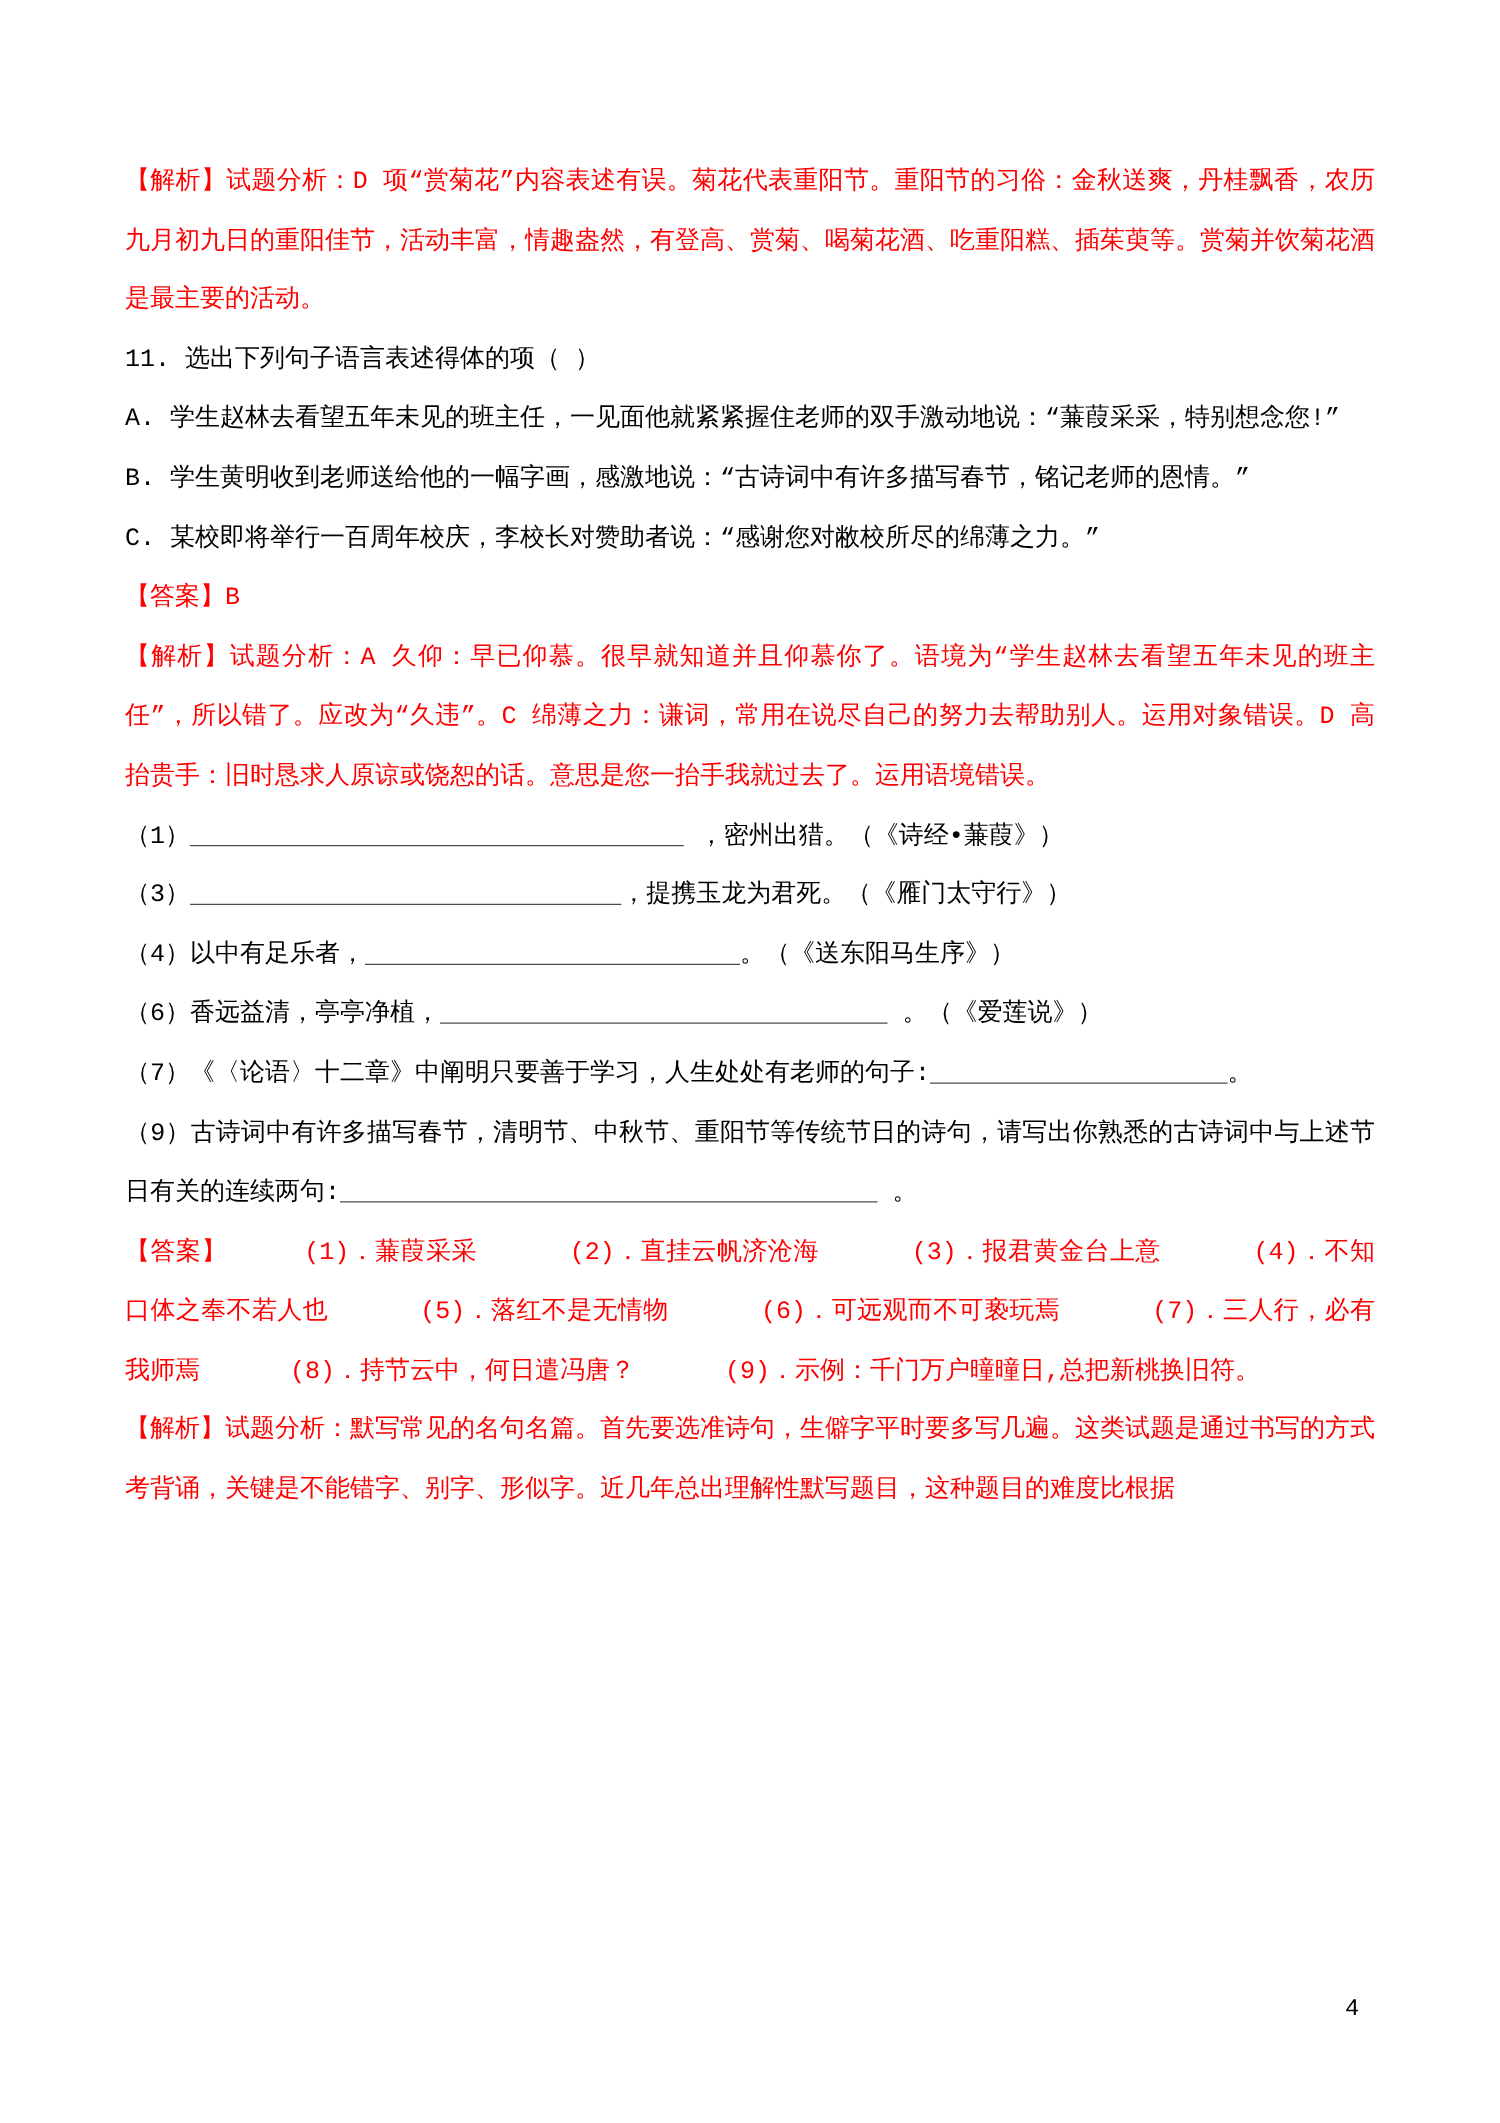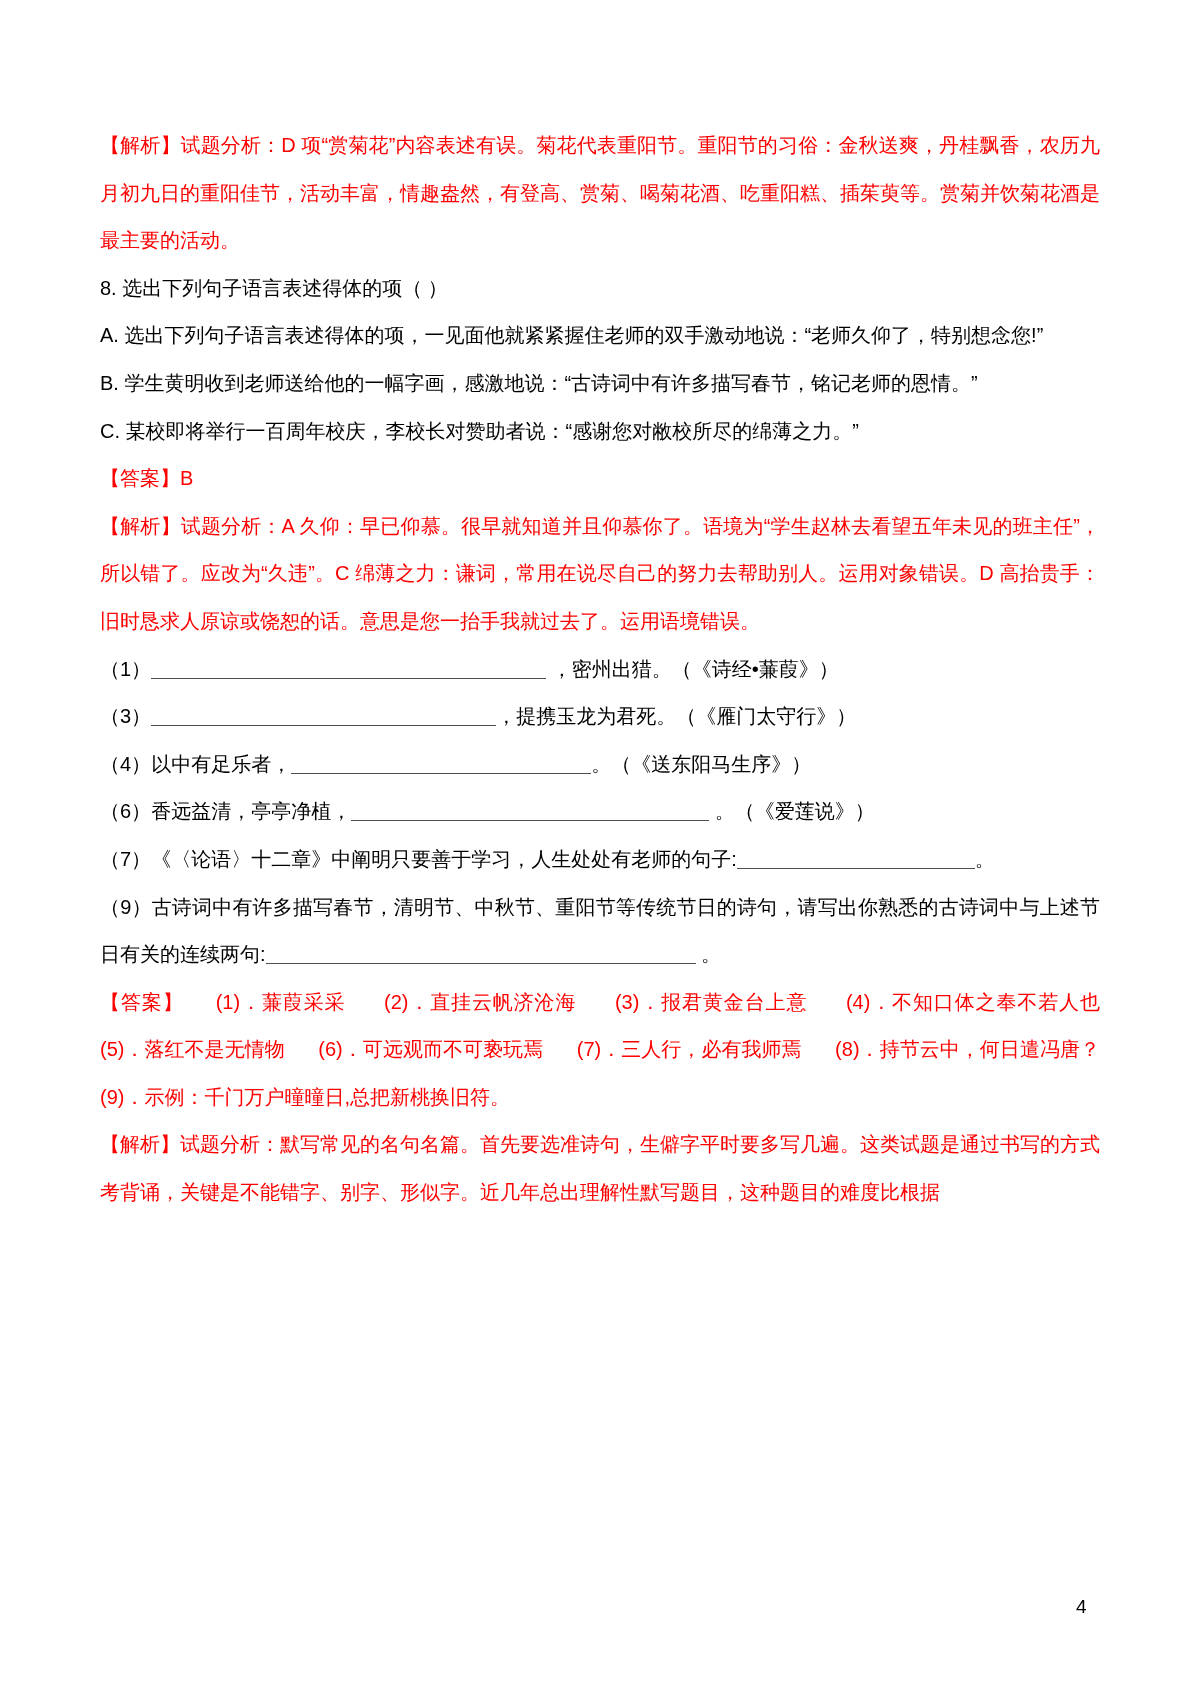--- a/index.html
+++ b/index.html
@@ -1,21 +1,21 @@
 <!DOCTYPE html>
 <html><head>
 <meta charset="utf-8">
 <style>
   html,body{margin:0;padding:0;background:#ffffff;}
   .page{
     position:relative;
     width:1200px;
     height:1674px;
     background:#ffffff;
-    font-family:Liberation Sans, sans-serif;
+    font-family:Liberation Mono, monospace;
     color:#000000;
     overflow:hidden;
   }
   .content{
     position:absolute;
     left:100px;
     top:122px;
     width:1000px;
   }
   .content p{
@@ -43,24 +43,24 @@
   }
 </style>
 </head>
 <body>
 
 <div class="page">
   <div class="content">
 
     <p class="red"><span class="label">【解析】</span><span>试题分析：D 项“赏菊花”内容表述有误。菊花代表重阳节。重阳节的习俗：金秋送爽，丹桂飘香，农历九月初九日的重阳佳节，活动丰富，情趣盎然，有登高、赏菊、喝菊花酒、吃重阳糕、插茱萸等。赏菊并饮菊花酒是最主要的活动。</span></p>
 
-    <p>8.  选出下列句子语言表述得体的项（    ）</p>
+    <p>11.  选出下列句子语言表述得体的项（    ）</p>
 
     <div id="q10-options">
-        <p><span>A.  </span><span>选出下列句子语言表述得体的项，一见面他就紧紧握住老师的双手激动地说：“老师久仰了，特别想念您!”</span></p>
+        <p><span>A.  </span><span>学生赵林去看望五年未见的班主任，一见面他就紧紧握住老师的双手激动地说：“蒹葭采采，特别想念您!”</span></p>
         <p><span>B.  </span><span>学生黄明收到老师送给他的一幅字画，感激地说：“古诗词中有许多描写春节，铭记老师的恩情。”</span></p>
         <p><span>C.  </span><span>某校即将举行一百周年校庆，李校长对赞助者说：“感谢您对敝校所尽的绵薄之力。”</span></p>
       </div>
 
     <p class="red"><span class="label">【答案】</span><span>B</span></p>
 
     <p class="red"><span class="label">【解析】</span><span>试题分析：A 久仰：早已仰慕。很早就知道并且仰慕你了。语境为“学生赵林去看望五年未见的班主任”，所以错了。应改为“久违”。C 绵薄之力：谦词，常用在说尽自己的努力去帮助别人。运用对象错误。D 高抬贵手：旧时恳求人原谅或饶恕的话。意思是您一抬手我就过去了。运用语境错误。</span></p>
 
 
     <div id="q11-items">

